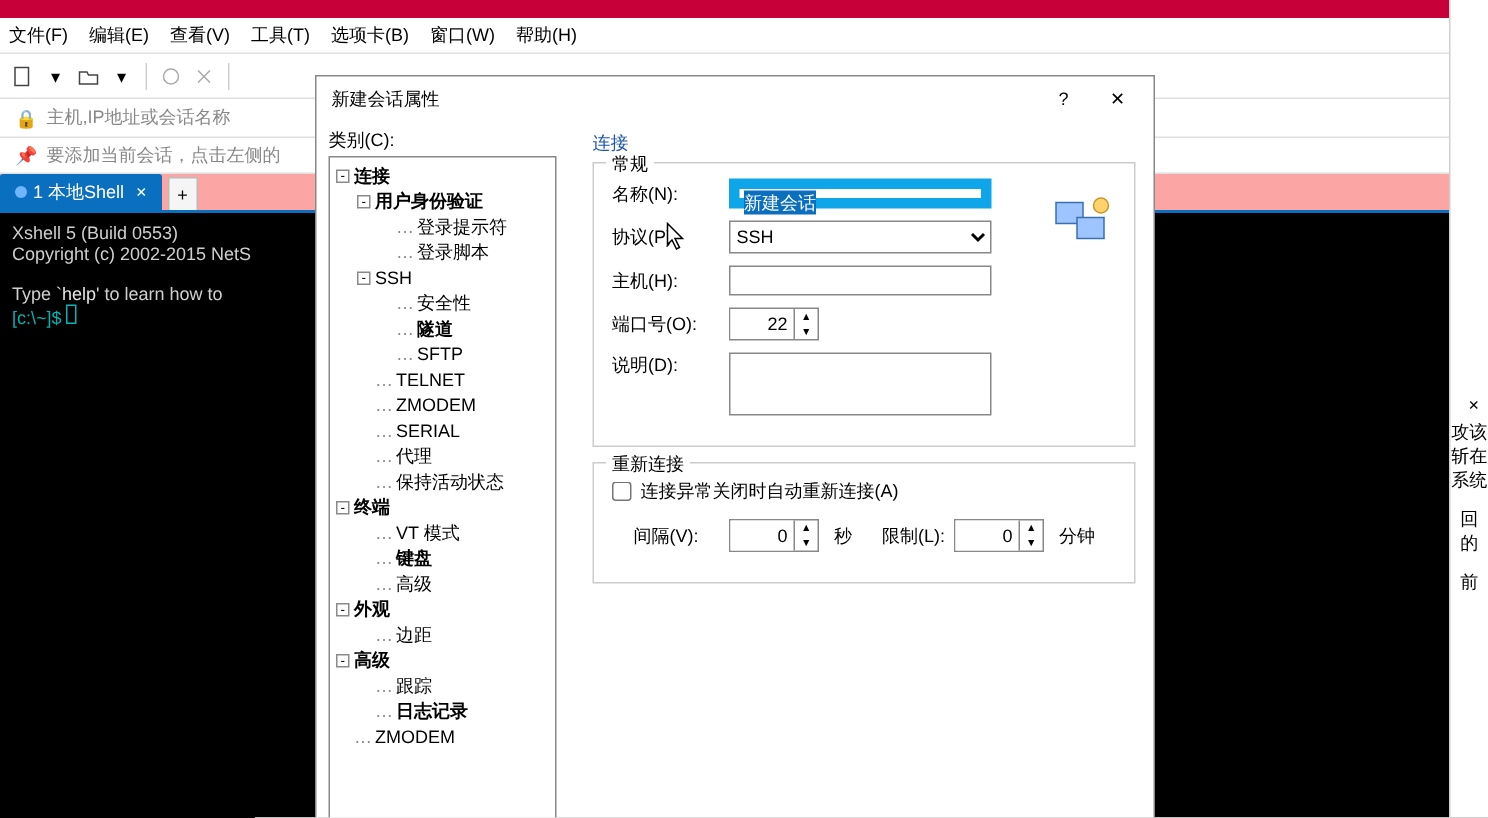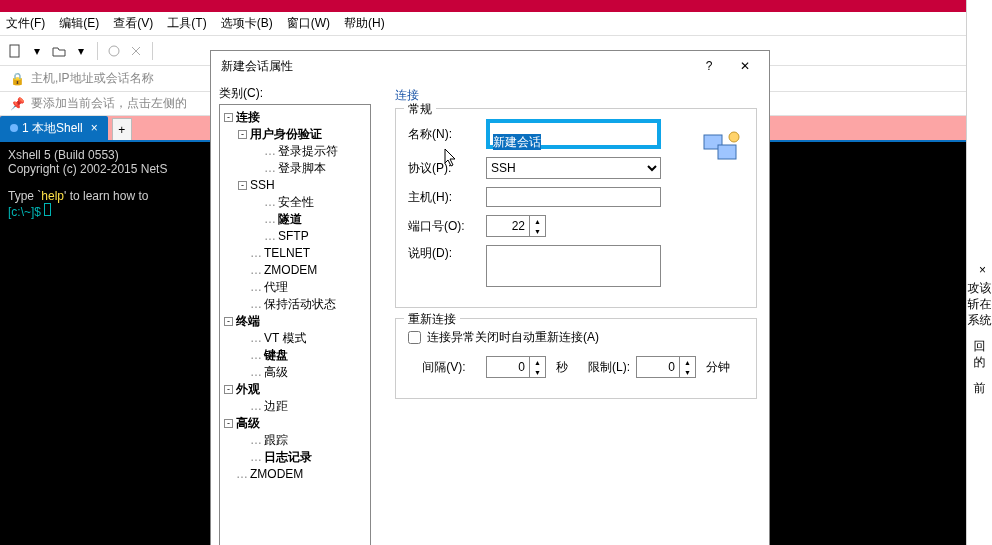--- a/index.html
+++ b/index.html
@@ -13,21 +13,21 @@
 .tb-btn { width: 18px; height: 18px; display:flex; align-items:center; justify-content:center; }
 .tb-sep { width:1px; height:18px; background:#d0d0d0; margin:0 3px;}
 .addrbar { height: 26px; display:flex; align-items:center; gap:6px; padding:0 10px; color:#888; border-bottom:1px solid #e0e0e0;}
 .lock-icon { display:inline-block; }
 .hintbar { height: 24px; display:flex; align-items:center; gap:6px; padding:0 10px; color:#888; border-bottom:1px solid #e0e0e0;}
 .tabs { height: 26px; background:#fca5a5; display:flex; align-items:flex-end; border-bottom:2px solid #0a6fbf;}
 .tab { height:24px; background:#0a6fbf; color:#fff; padding:0 10px; display:flex; align-items:center; gap:4px; border-top-left-radius:2px; border-top-right-radius:2px;}
 .tab-close { margin-left:4px; }
 .tab-add { height:22px; width:20px; border:1px solid #bbb; border-bottom:none; margin-left:4px; display:flex; align-items:center; justify-content:center; background:#f5f5f5;}
 .term { background:#000; color:#cfcfcf; font-family: Consolas, monospace; padding:6px 8px; height: calc(545px - 12px - 24px - 30px - 26px - 24px - 26px);}
-.term .yellow { color:#fde047; }
+.term .yellow { color:#e5e5e5; }
 .term .cyan { color:#00b5b5; }
 .term .cursor { display:inline-block; width:7px; height:13px; border:1px solid #00b5b5; }
 
 
 .right-strip { position:absolute; top:0; right:0; width:26px; height:100%; background:#fff; border-left:1px solid #d0d0d0;}
 .right-overlay { position:absolute; right:0; top:260px; width:26px; height:220px; background:#fff; border-left:1px solid #d0d0d0; text-align:center; line-height:16px;}
 .right-overlay .xbtn { display:block; text-align:right; padding:2px 6px;}
 
 
 .dialog { position:absolute; left:210px; top:50px; width:560px; height:543px; background:#fff; border:1px solid #888; box-shadow: 0 0 0 1px #fff inset;}
@@ -181,20 +181,21 @@
               </li>
               <li><span class="toggle">-</span><span>SSH</span>
                 <ul>
                   <li><span class="nop"></span><span class="dash">…</span><span>安全性</span></li>
                   <li><span class="nop"></span><span class="dash">…</span><span class="bold">隧道</span></li>
                   <li><span class="nop"></span><span class="dash">…</span><span>SFTP</span></li>
                 </ul>
               </li>
               <li><span class="nop"></span><span class="dash">…</span><span>TELNET</span></li>
               <li><span class="nop"></span><span class="dash">…</span><span>ZMODEM</span></li>
+              <li><span class="nop"></span><span class="dash">…</span><span>SERIAL</span></li>
               <li><span class="nop"></span><span class="dash">…</span><span>代理</span></li>
               <li><span class="nop"></span><span class="dash">…</span><span>保持活动状态</span></li>
             </ul>
           </li>
           <li><span class="toggle">-</span><span class="bold">终端</span>
             <ul>
               <li><span class="nop"></span><span class="dash">…</span><span>VT 模式</span></li>
               <li><span class="nop"></span><span class="dash">…</span><span class="bold">键盘</span></li>
               <li><span class="nop"></span><span class="dash">…</span><span>高级</span></li>
             </ul>
@@ -222,21 +223,21 @@
         <span class="legend">常规</span>
         <div class="big-icon">
           <svg width="40" height="40">
               <rect x="2" y="6" width="18" height="14" fill="#9ec5ff" stroke="#3a6fb0"></rect>
               <rect x="16" y="16" width="18" height="14" fill="#9ec5ff" stroke="#3a6fb0"></rect>
               <circle cx="32" cy="8" r="5" fill="#ffd36b" stroke="#c7992c"></circle>
             </svg>
         </div>
         <div class="row">
           <label>名称(N):</label>
-          <div class="name-input" style="border:4px solid #0ea5e9;height:20px;width:175px;padding:11px 3px;">
+          <div class="name-input" style="border:7px solid #0ea5e9;height:20px;width:175px;padding:1px 3px;">
             <span>新建会话</span>
           </div>
         </div>
         <div class="row">
           <label>协议(P):</label>
           <select>
             <option>SSH</option>
           </select>
         </div>
         <div class="row">

